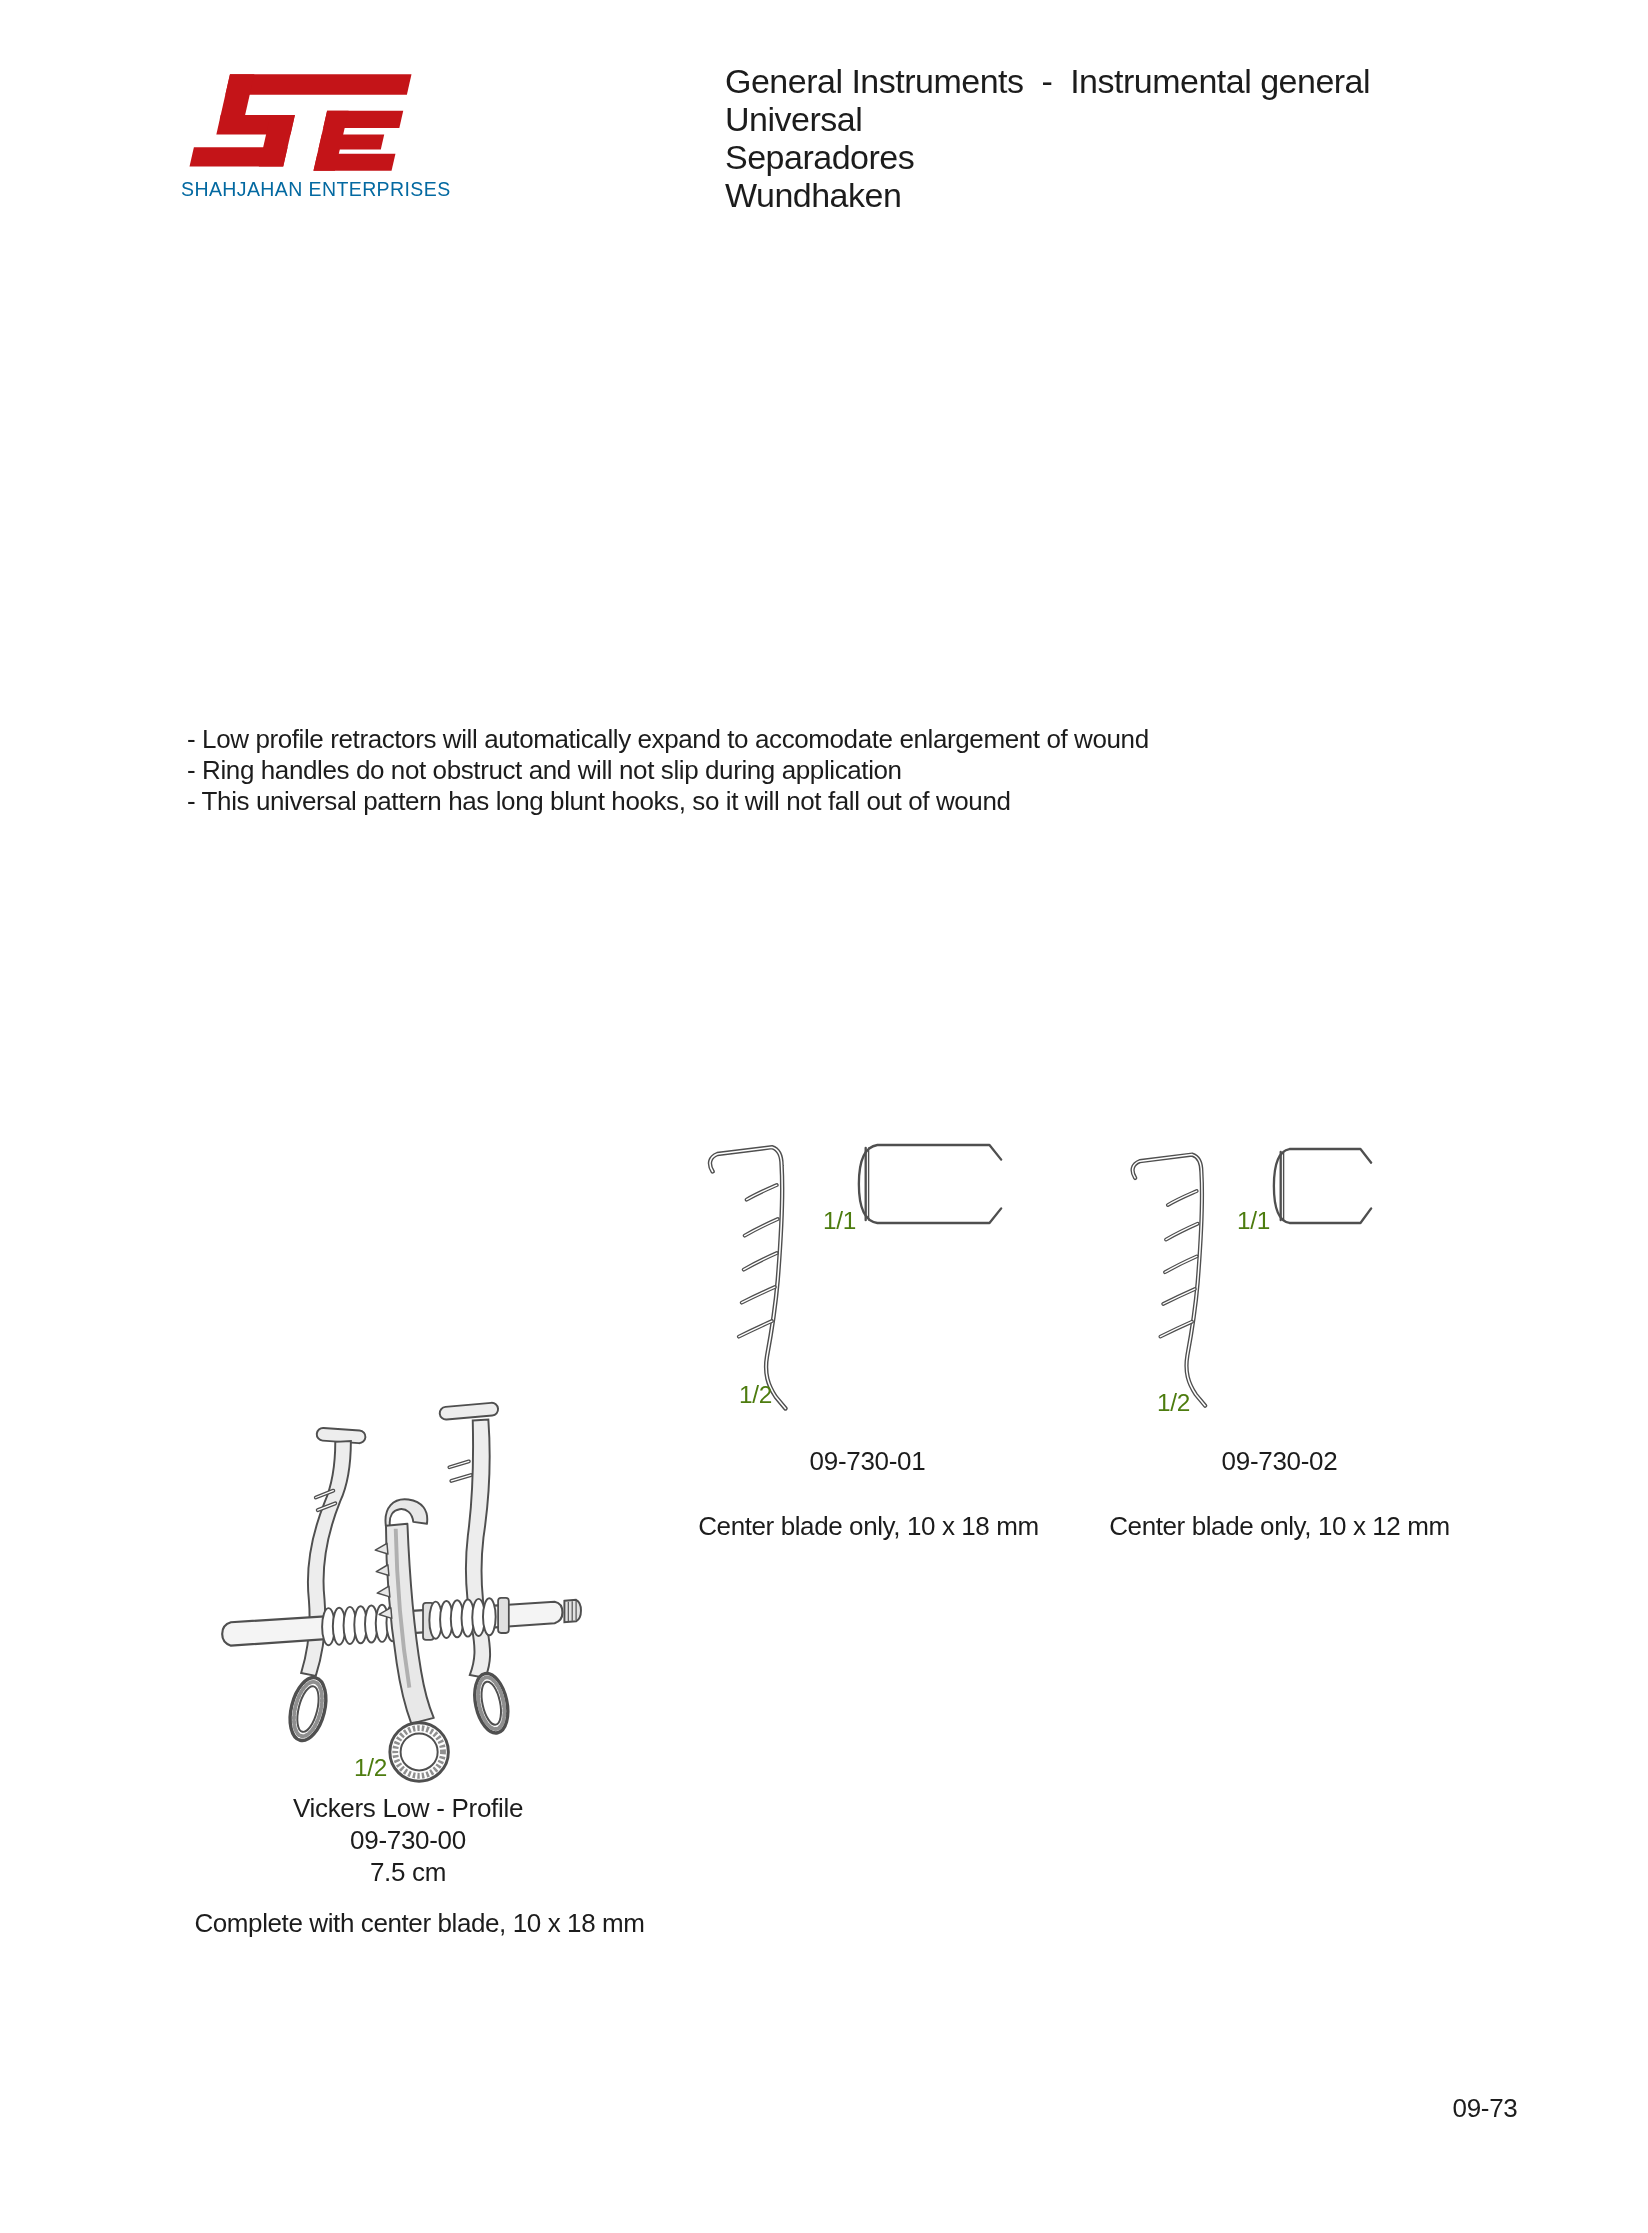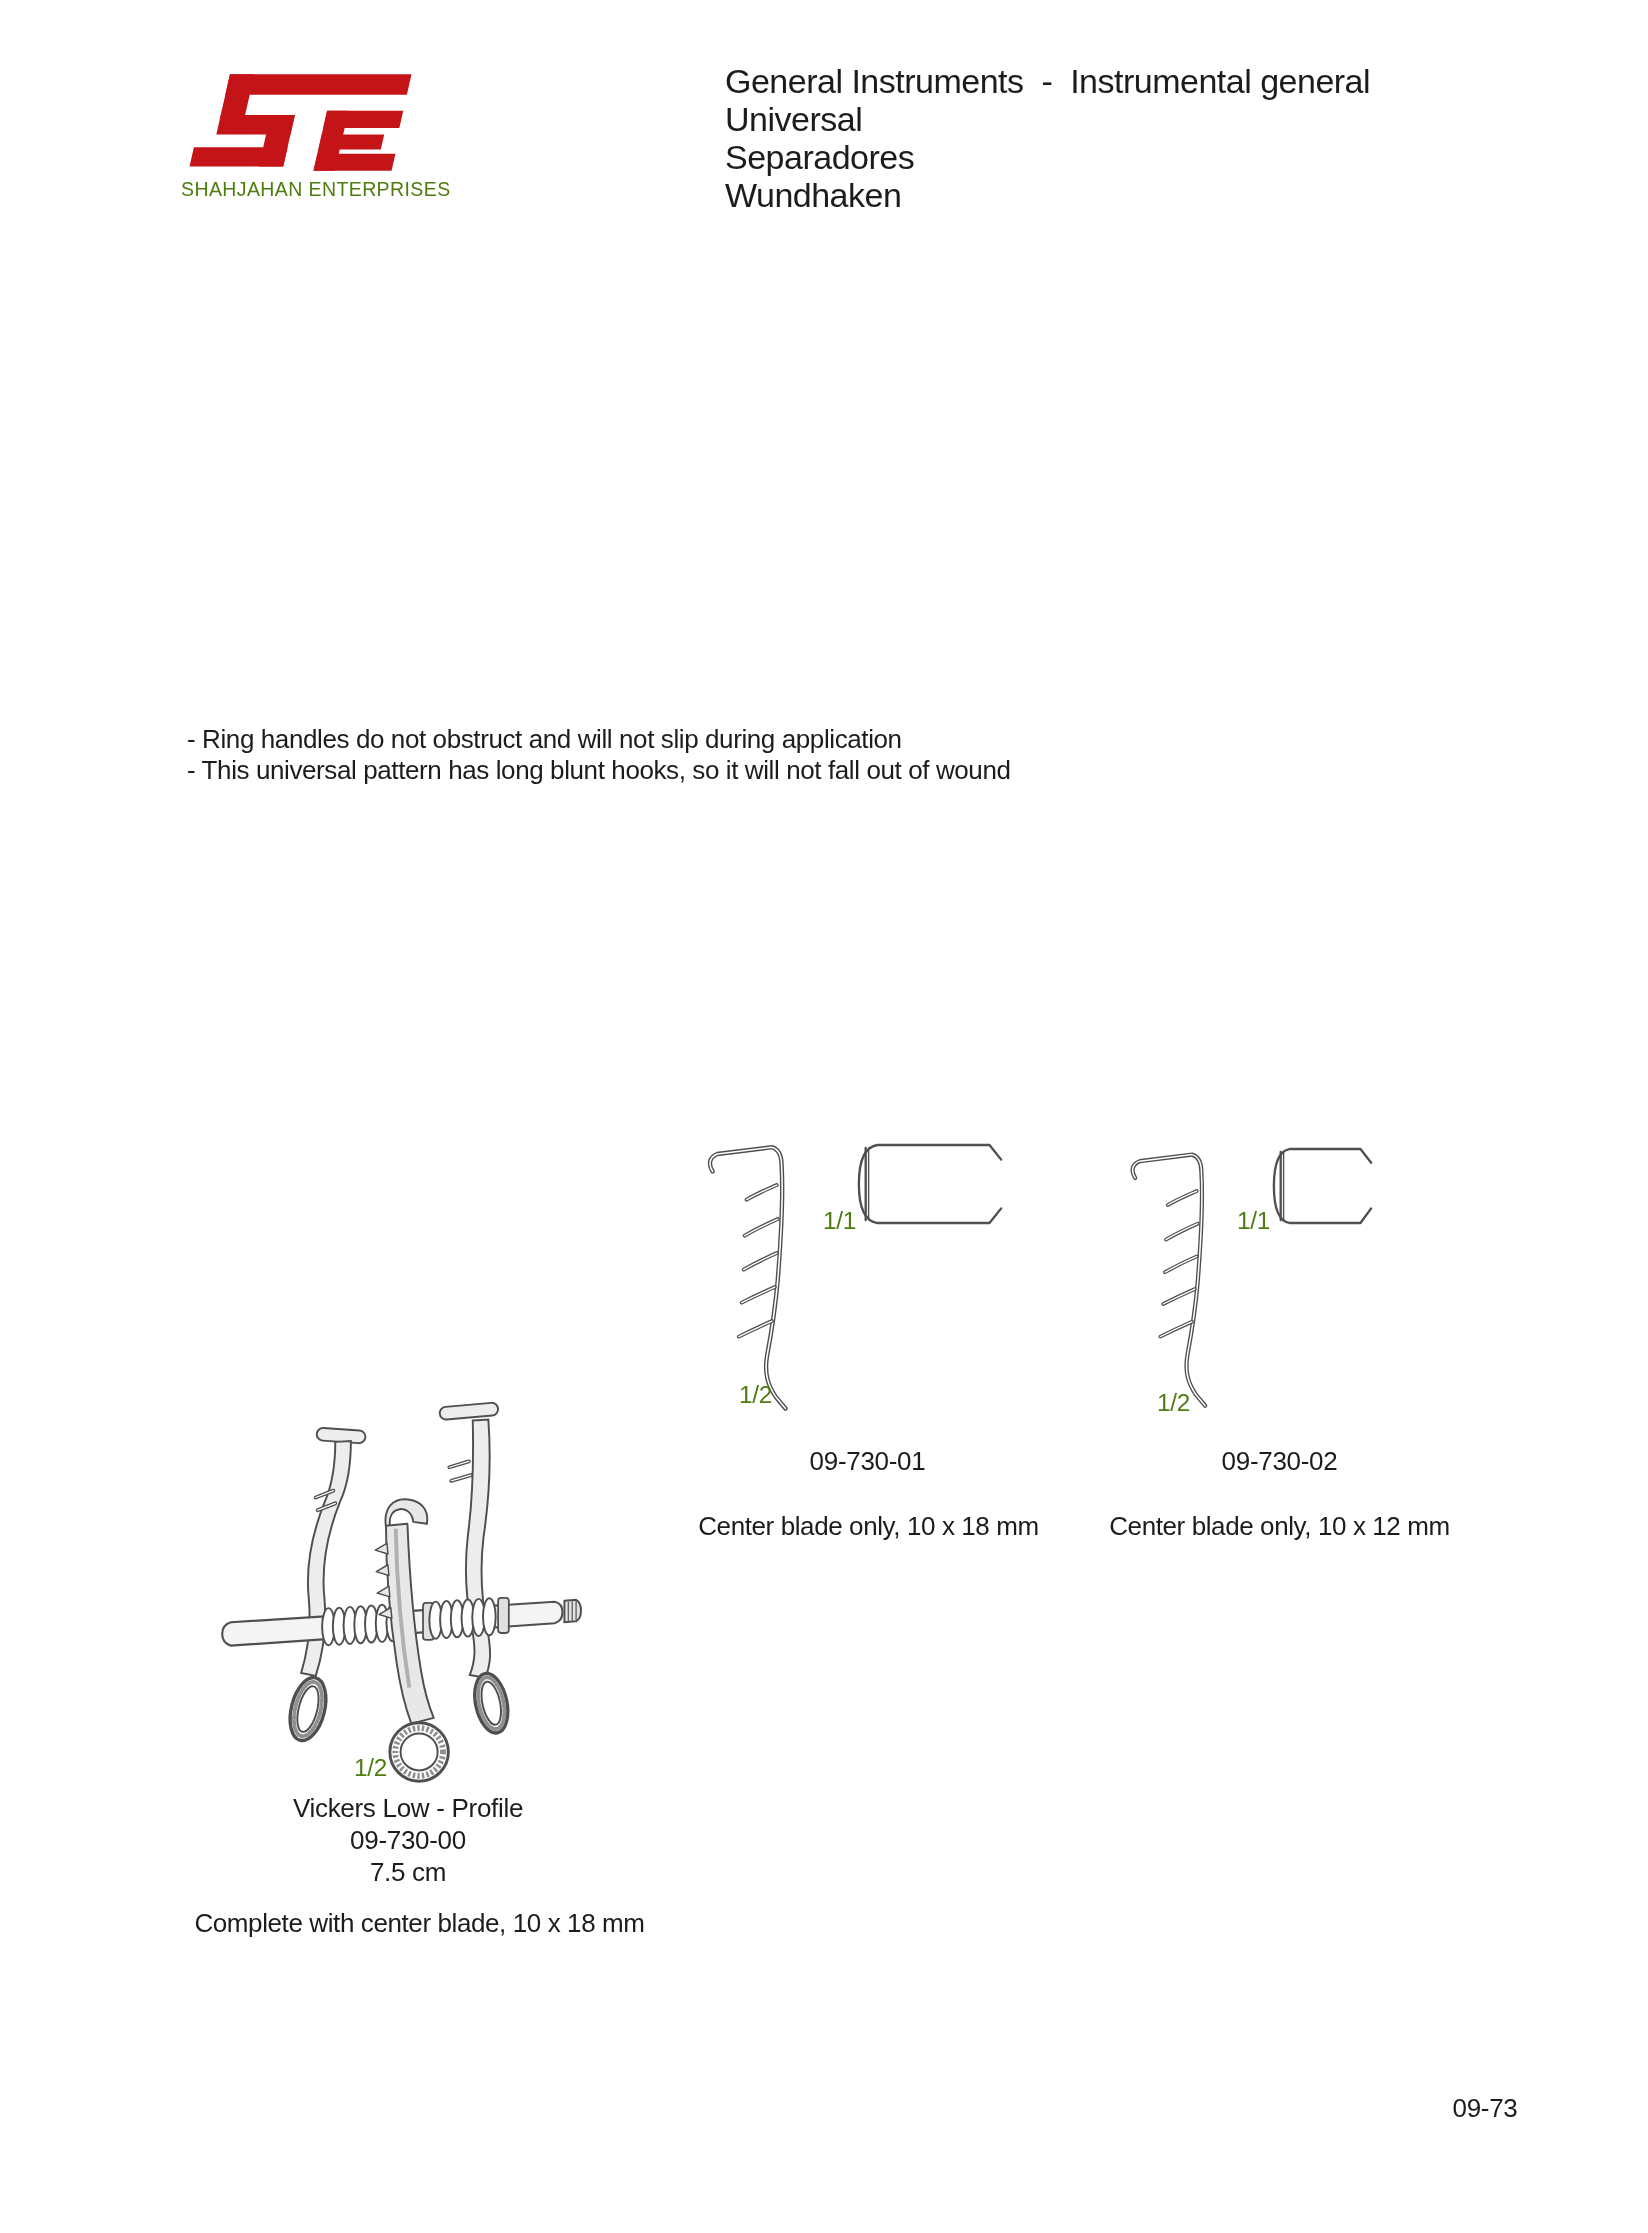--- a/index.html
+++ b/index.html
@@ -9,21 +9,21 @@
     height:2233px;
     background:#ffffff;
     font-family:"Liberation Sans","DejaVu Sans",sans-serif;
     color:#1c1c1c;
     overflow:hidden;
   }
   .abs{position:absolute;}
   .company-name{
     font-size:19.5px;
     letter-spacing:0.4px;
-    color:#4d7c0f;
+    color:#0369a1;
     text-align:right;
     white-space:nowrap;
   }
   .header-block{line-height:38px;font-size:34px;letter-spacing:-0.5px;}
   .header-line{white-space:pre;}
   .desc-block{font-size:26px;line-height:31px;letter-spacing:-0.4px;}
   .fig-label{font-size:24.4px;letter-spacing:-0.3px;color:#4d7c0f;}
   .code-label{font-size:26px;letter-spacing:-0.3px;text-align:center;}
   .desc-label{font-size:26px;letter-spacing:-0.4px;text-align:center;white-space:nowrap;}
   .vickers-block{font-size:26px;line-height:32px;letter-spacing:-0.3px;text-align:center;}
@@ -57,20 +57,21 @@
   <div class="abs company-name" style="left:181px;top:178px;width:244px;">SHAHJAHAN ENTERPRISES</div>
 
   <div class="abs header-block" style="left:725px;top:62px;">
     <div class="header-line">General Instruments  -  Instrumental general</div>
     <div class="header-line">Universal</div>
     <div class="header-line">Separadores</div>
     <div class="header-line">Wundhaken</div>
   </div>
 
   <div class="abs desc-block" style="left:187px;top:724px;">
+    <div>- Low profile retractors will automatically expand to accomodate enlargement of wound</div>
     <div>- Ring handles do not obstruct and will not slip during application</div>
     <div>- This universal pattern has long blunt hooks, so it will not fall out of wound</div>
   </div>
 
   <svg class="abs" style="left:700px;top:1134px;" width="102" height="278" viewBox="0 0 105 285" aria-hidden="true">
     <g fill="none" stroke-linecap="round">
       <path d="M13,38 C8,30 10,23 18,20 L74,13 C81,15 84,22 84,32 C86,66 83,112 80,150 C77,185 72,212 69,228 C66,246 70,258 78,270 L88,282" stroke="#4f4f4f" stroke-width="4.5"></path>
       <path d="M13,38 C8,30 10,23 18,20 L74,13 C81,15 84,22 84,32 C86,66 83,112 80,150 C77,185 72,212 69,228 C66,246 70,258 78,270 L88,282" stroke="#ffffff" stroke-width="1.6"></path>
       <path d="M79,52 C70,56 60,60 48,67" stroke="#4f4f4f" stroke-width="4"></path>
       <path d="M79,52 C70,56 60,60 48,67" stroke="#ffffff" stroke-width="1.4"></path>

